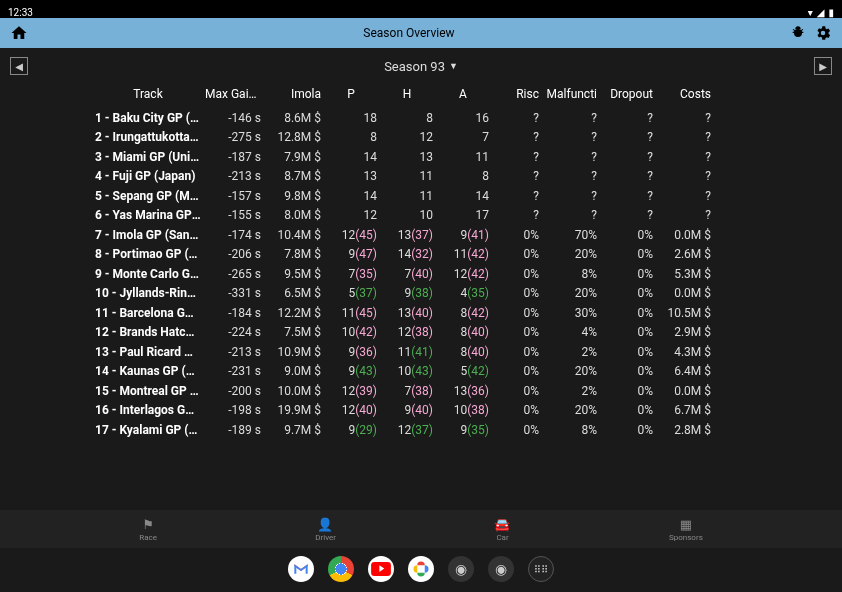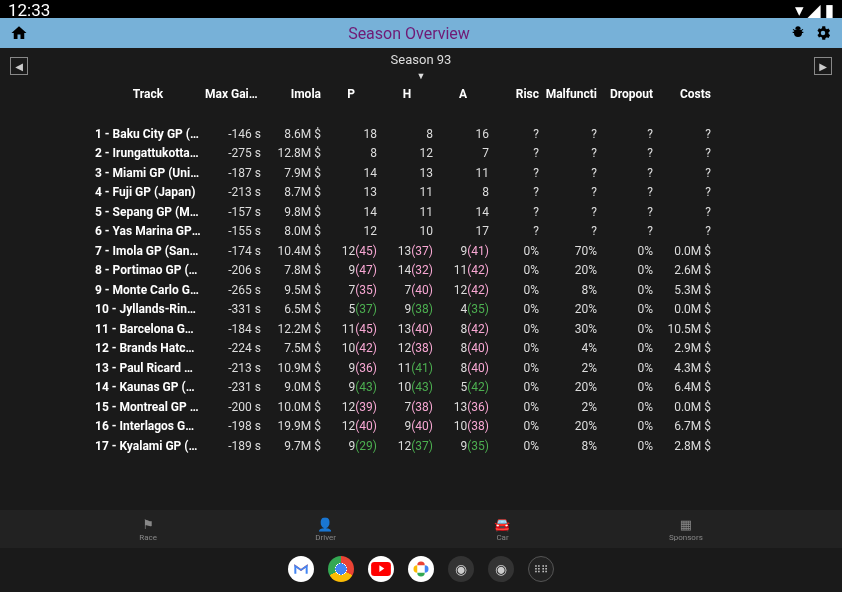--- a/index.html
+++ b/index.html
@@ -10,36 +10,36 @@
   font-family: Roboto, Arial, sans-serif;
   color: #fff;
   overflow: hidden;
   position: relative;
 }
 .status-bar {
   height: 18px;
   background: #000;
   display: flex;
   justify-content: space-between;
-  align-items: flex-start;
+  align-items: flex-end;
   padding: 0 8px;
-  font-size: 17px;
+  font-size: 10px;
   color: #fff;
 }
 .status-right { display: flex; gap: 4px; align-items: center; }
 .app-bar {
   height: 30px;
   background: #77b1d8;
   display: flex;
   align-items: center;
   justify-content: space-between;
   padding: 0 10px;
   color: #000;
 }
-.app-bar-title { font-size: 16px; color: #701a75; }
+.app-bar-title { font-size: 12px; color: #000000; }
 .app-bar-left, .app-bar-right { display: flex; gap: 8px; align-items: center; }
 .icon-btn { cursor: pointer; display: inline-flex; }
 .season-selector {
   display: flex;
   align-items: center;
   justify-content: center;
   height: 36px;
   position: relative;
   color: #ddd;
   font-size: 13px;
@@ -50,33 +50,33 @@
   border: 1px solid #888;
   display: flex;
   align-items: center;
   justify-content: center;
   cursor: pointer;
   font-size: 10px;
   color: #ccc;
 }
 .nav-left { left: 10px; }
 .nav-right { right: 10px; }
-.season-label { display: flex; align-items: center; gap: 4px; flex-direction: column; }
+.season-label { display: flex; align-items: center; gap: 4px; }
 .dropdown-caret { font-size: 9px; }
 .table-wrapper {
   padding: 0 85px 0 95px;
 }
 .data-table { width: 100%; font-size: 12px; }
 .header-row, .body-row {
   display: grid;
   grid-template-columns: 110px 60px 60px 56px 56px 56px 50px 58px 56px 58px;
   align-items: center;
   height: 19.5px;
 }
-.header-row { font-weight: bold; color: #fff; margin-bottom: 20px; height: 20px; }
+.header-row { font-weight: normal; color: #fff; margin-bottom: 4px; height: 20px; }
 .cell { text-align: right; padding-right: 4px; white-space: nowrap; overflow: hidden; text-overflow: ellipsis; }
 .cell-track { text-align: left; font-weight: bold; color: #fff; overflow: hidden; text-overflow: ellipsis; white-space: nowrap; }
 .cell-num { color: #ddd; }
 .cell .paren { color: #f9a8d4; }
 .cell .paren-green { color: #4caf50; }
 .help-badge {
   display: inline-flex;
   width: 13px; height: 13px;
   border-radius: 50%;
   background: #888;

